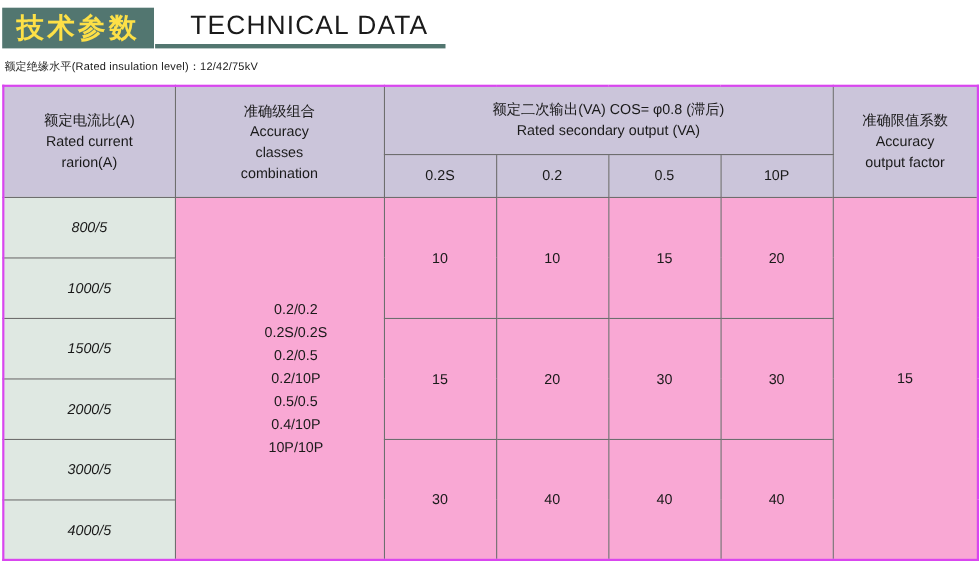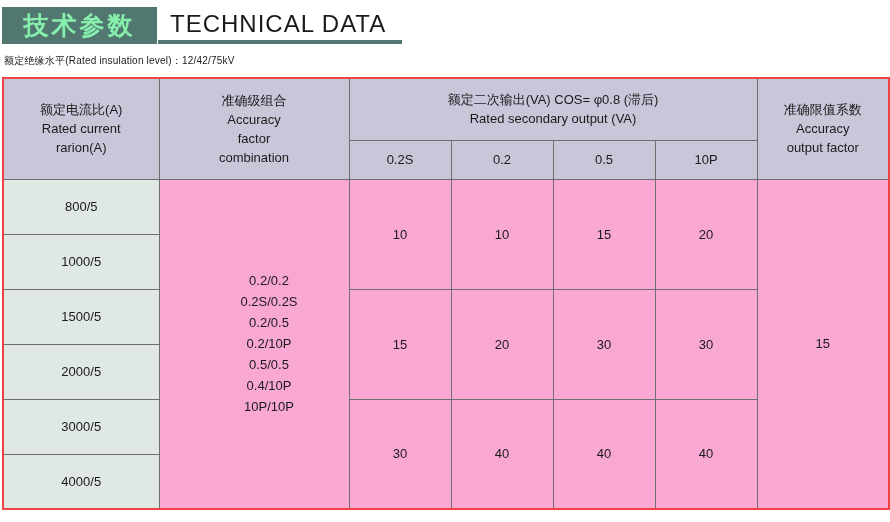--- a/index.html
+++ b/index.html
@@ -9,57 +9,57 @@
     font-family: "Liberation Sans", "DejaVu Sans", sans-serif;
     color: #1a1a1a;
     overflow: hidden;
   }
   .page { padding: 6px 2px 0 2px; }
 
   
   .title-row { display: flex; align-items: flex-end; height: 38px; }
   .title-box {
     background: #527670;
-    color: #86efac;
-    width: 155px; height: 37px;
+    color: #fde047;
+    width: 138px; height: 37px;
     display: flex; align-items: center; justify-content: center;
     font-size: 25px; font-weight: bold; letter-spacing: 3px;
     flex: 0 0 auto;
     font-family: Liberation Mono, monospace;
   }
   .title-en-wrap {
     border-bottom: 4px solid #527670;
     padding: 0 16px 2px 12px;
     margin-left: 1px;
   }
-  .title-en { font-size: 24px; letter-spacing: 1px; white-space: nowrap; }
+  .title-en { font-size: 24px; letter-spacing: 1px; white-space: nowrap; margin-left: 20px; }
 
   
   .insulation-line { font-size: 10px; margin: 10px 0 9px 2px; letter-spacing: 0.2px; }
 
   
   table.tech {
     border-collapse: collapse;
     table-layout: fixed;
     width: 886px;
-    border: 2px solid #ef4444;
+    border: 2px solid #d946ef;
   }
   table.tech th, table.tech td {
     border: 1px solid #6e6e6e;
     text-align: center;
     vertical-align: middle;
     font-size: 13px;
     font-weight: normal;
     padding: 0;
   }
   table.tech thead th { background: #cbc5da; line-height: 19px; }
   tr.hdr-top { height: 62px; }
   tr.hdr-sub { height: 39px; padding-left: 16px; }
   tbody tr { height: 55px; }
-  td.ratio-cell { background: #dfe8e2; }
+  td.ratio-cell { background: #dfe8e2; font-style: italic; }
   td.body-cell { background: #f9a8d4; }
   .combo-line { line-height: 21px; padding-left: 30px; }
 </style>
 </head>
 <body>
 
 <div class="page">
 
   <div class="title-row">
     <div class="title-box">技术参数</div>
@@ -83,21 +83,21 @@
     <thead>
       <tr class="hdr-top">
         <th rowspan="2">
           <div>额定电流比(A)</div>
           <div>Rated current</div>
           <div>rarion(A)</div>
         </th>
         <th rowspan="2">
           <div>准确级组合</div>
           <div>Accuracy</div>
-          <div>factor</div>
+          <div>classes</div>
           <div>combination</div>
         </th>
         <th colspan="4">
           <div>额定二次输出(VA) COS= φ0.8 (滞后)</div>
           <div>Rated secondary output (VA)</div>
         </th>
         <th rowspan="2">
           <div>准确限值系数</div>
           <div>Accuracy</div>
           <div>output factor</div>

